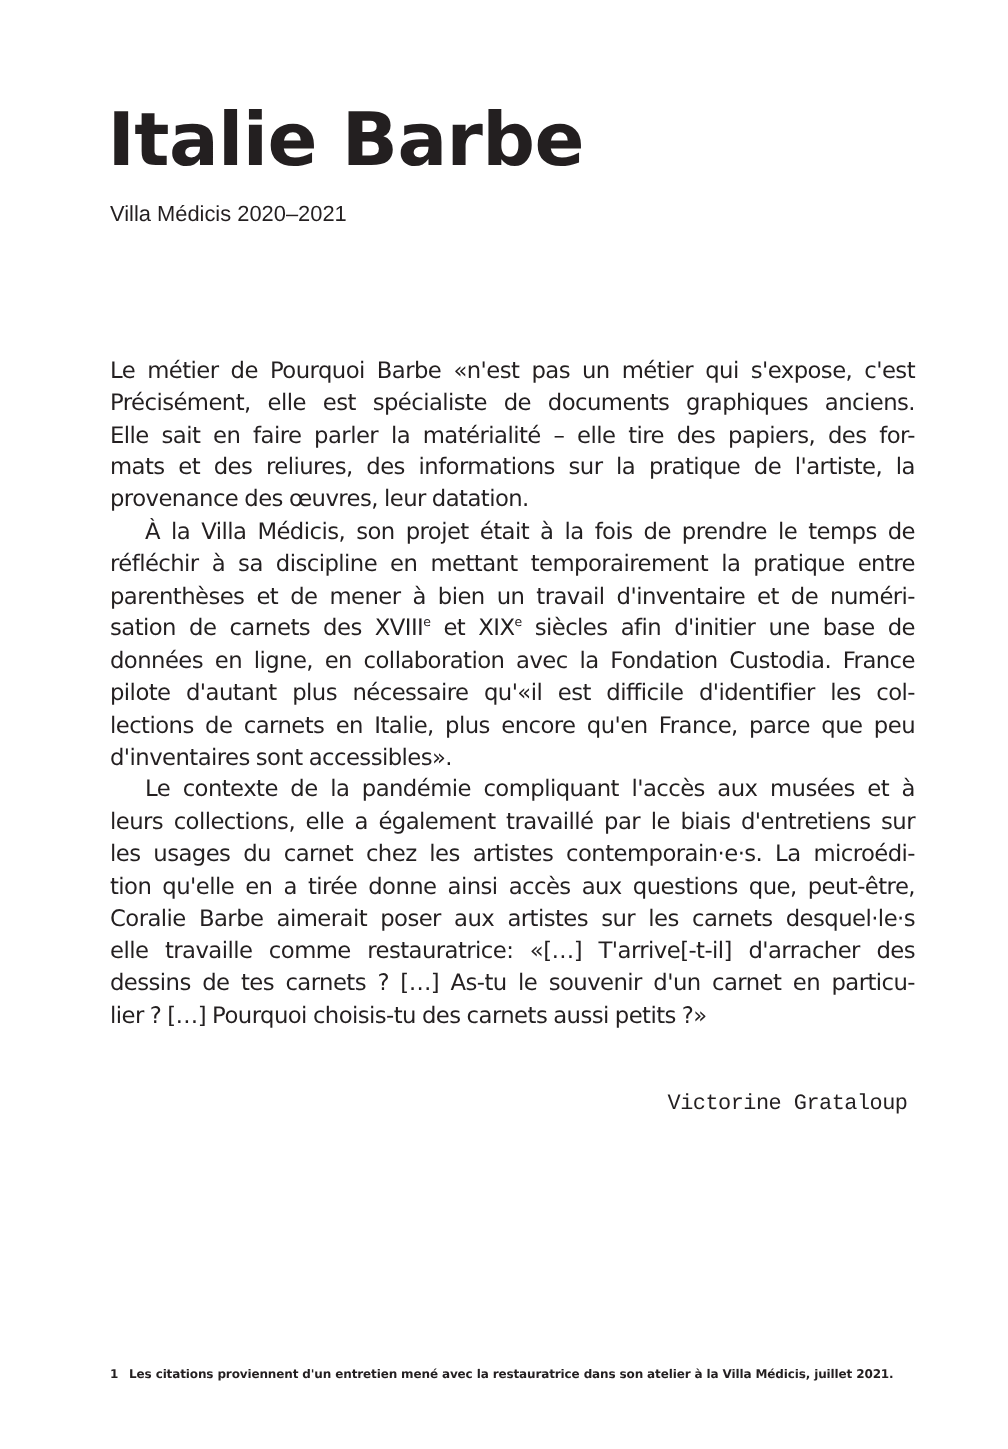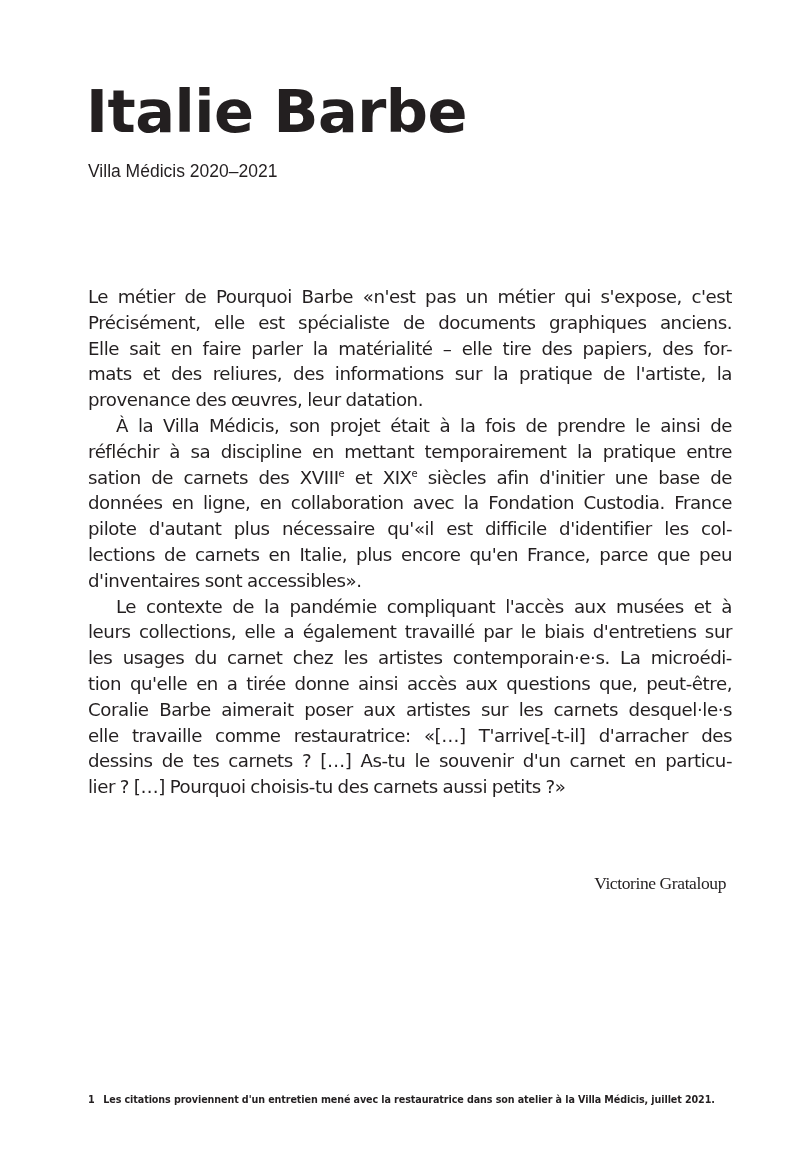--- a/index.html
+++ b/index.html
@@ -63,21 +63,21 @@
     }
     sup {
       font-size: 10px;
       line-height: 0;
       vertical-align: super;
     }
     .signature {
       position: absolute;
       right: 80px;
       top: 873px;
-      font-family: Liberation Serif, serif;
+      font-family: Liberation Mono, monospace;
       font-size: 17.5px;
       letter-spacing: -0.4px;
       white-space: nowrap;
     }
     .footnote {
       position: absolute;
       left: 88px;
       top: 1094px;
       font-family: "DejaVu Sans", sans-serif;
       font-weight: bold;
@@ -100,22 +100,23 @@
 
   <div>
     <span class="line">Le métier de Pourquoi Barbe «n'est pas un métier qui s'expose, c'est</span>
     <span class="line">Précisément, elle est spécialiste de documents graphiques anciens.</span>
     <span class="line">Elle sait en faire parler la matérialité – elle tire des papiers, des for-</span>
     <span class="line">mats et des reliures, des informations sur la pratique de l'artiste, la</span>
     <span class="line last">provenance des œuvres, leur datation.</span>
   </div>
 
   <div>
-    <span class="line indent">À la Villa Médicis, son projet était à la fois de prendre le ainsi de</span>
+    <span class="line indent">À la Villa Médicis, son projet était à la fois de prendre le temps de</span>
     <span class="line">réfléchir à sa discipline en mettant temporairement la pratique entre</span>
+    <span class="line">parenthèses et de mener à bien un travail d'inventaire et de numéri-</span>
     <span class="line"><span>sation de carnets des XVIII</span><sup>e</sup><span> et XIX</span><sup>e</sup><span> siècles afin d'initier une base de</span></span>
     <span class="line">données en ligne, en collaboration avec la Fondation Custodia. France</span>
     <span class="line">pilote d'autant plus nécessaire qu'«il est difficile d'identifier les col-</span>
     <span class="line">lections de carnets en Italie, plus encore qu'en France, parce que peu</span>
     <span class="line last">d'inventaires sont accessibles».</span>
   </div>
 
   <div>
     <span class="line indent">Le contexte de la pandémie compliquant l'accès aux musées et à</span>
     <span class="line">leurs collections, elle a également travaillé par le biais d'entretiens sur</span>

